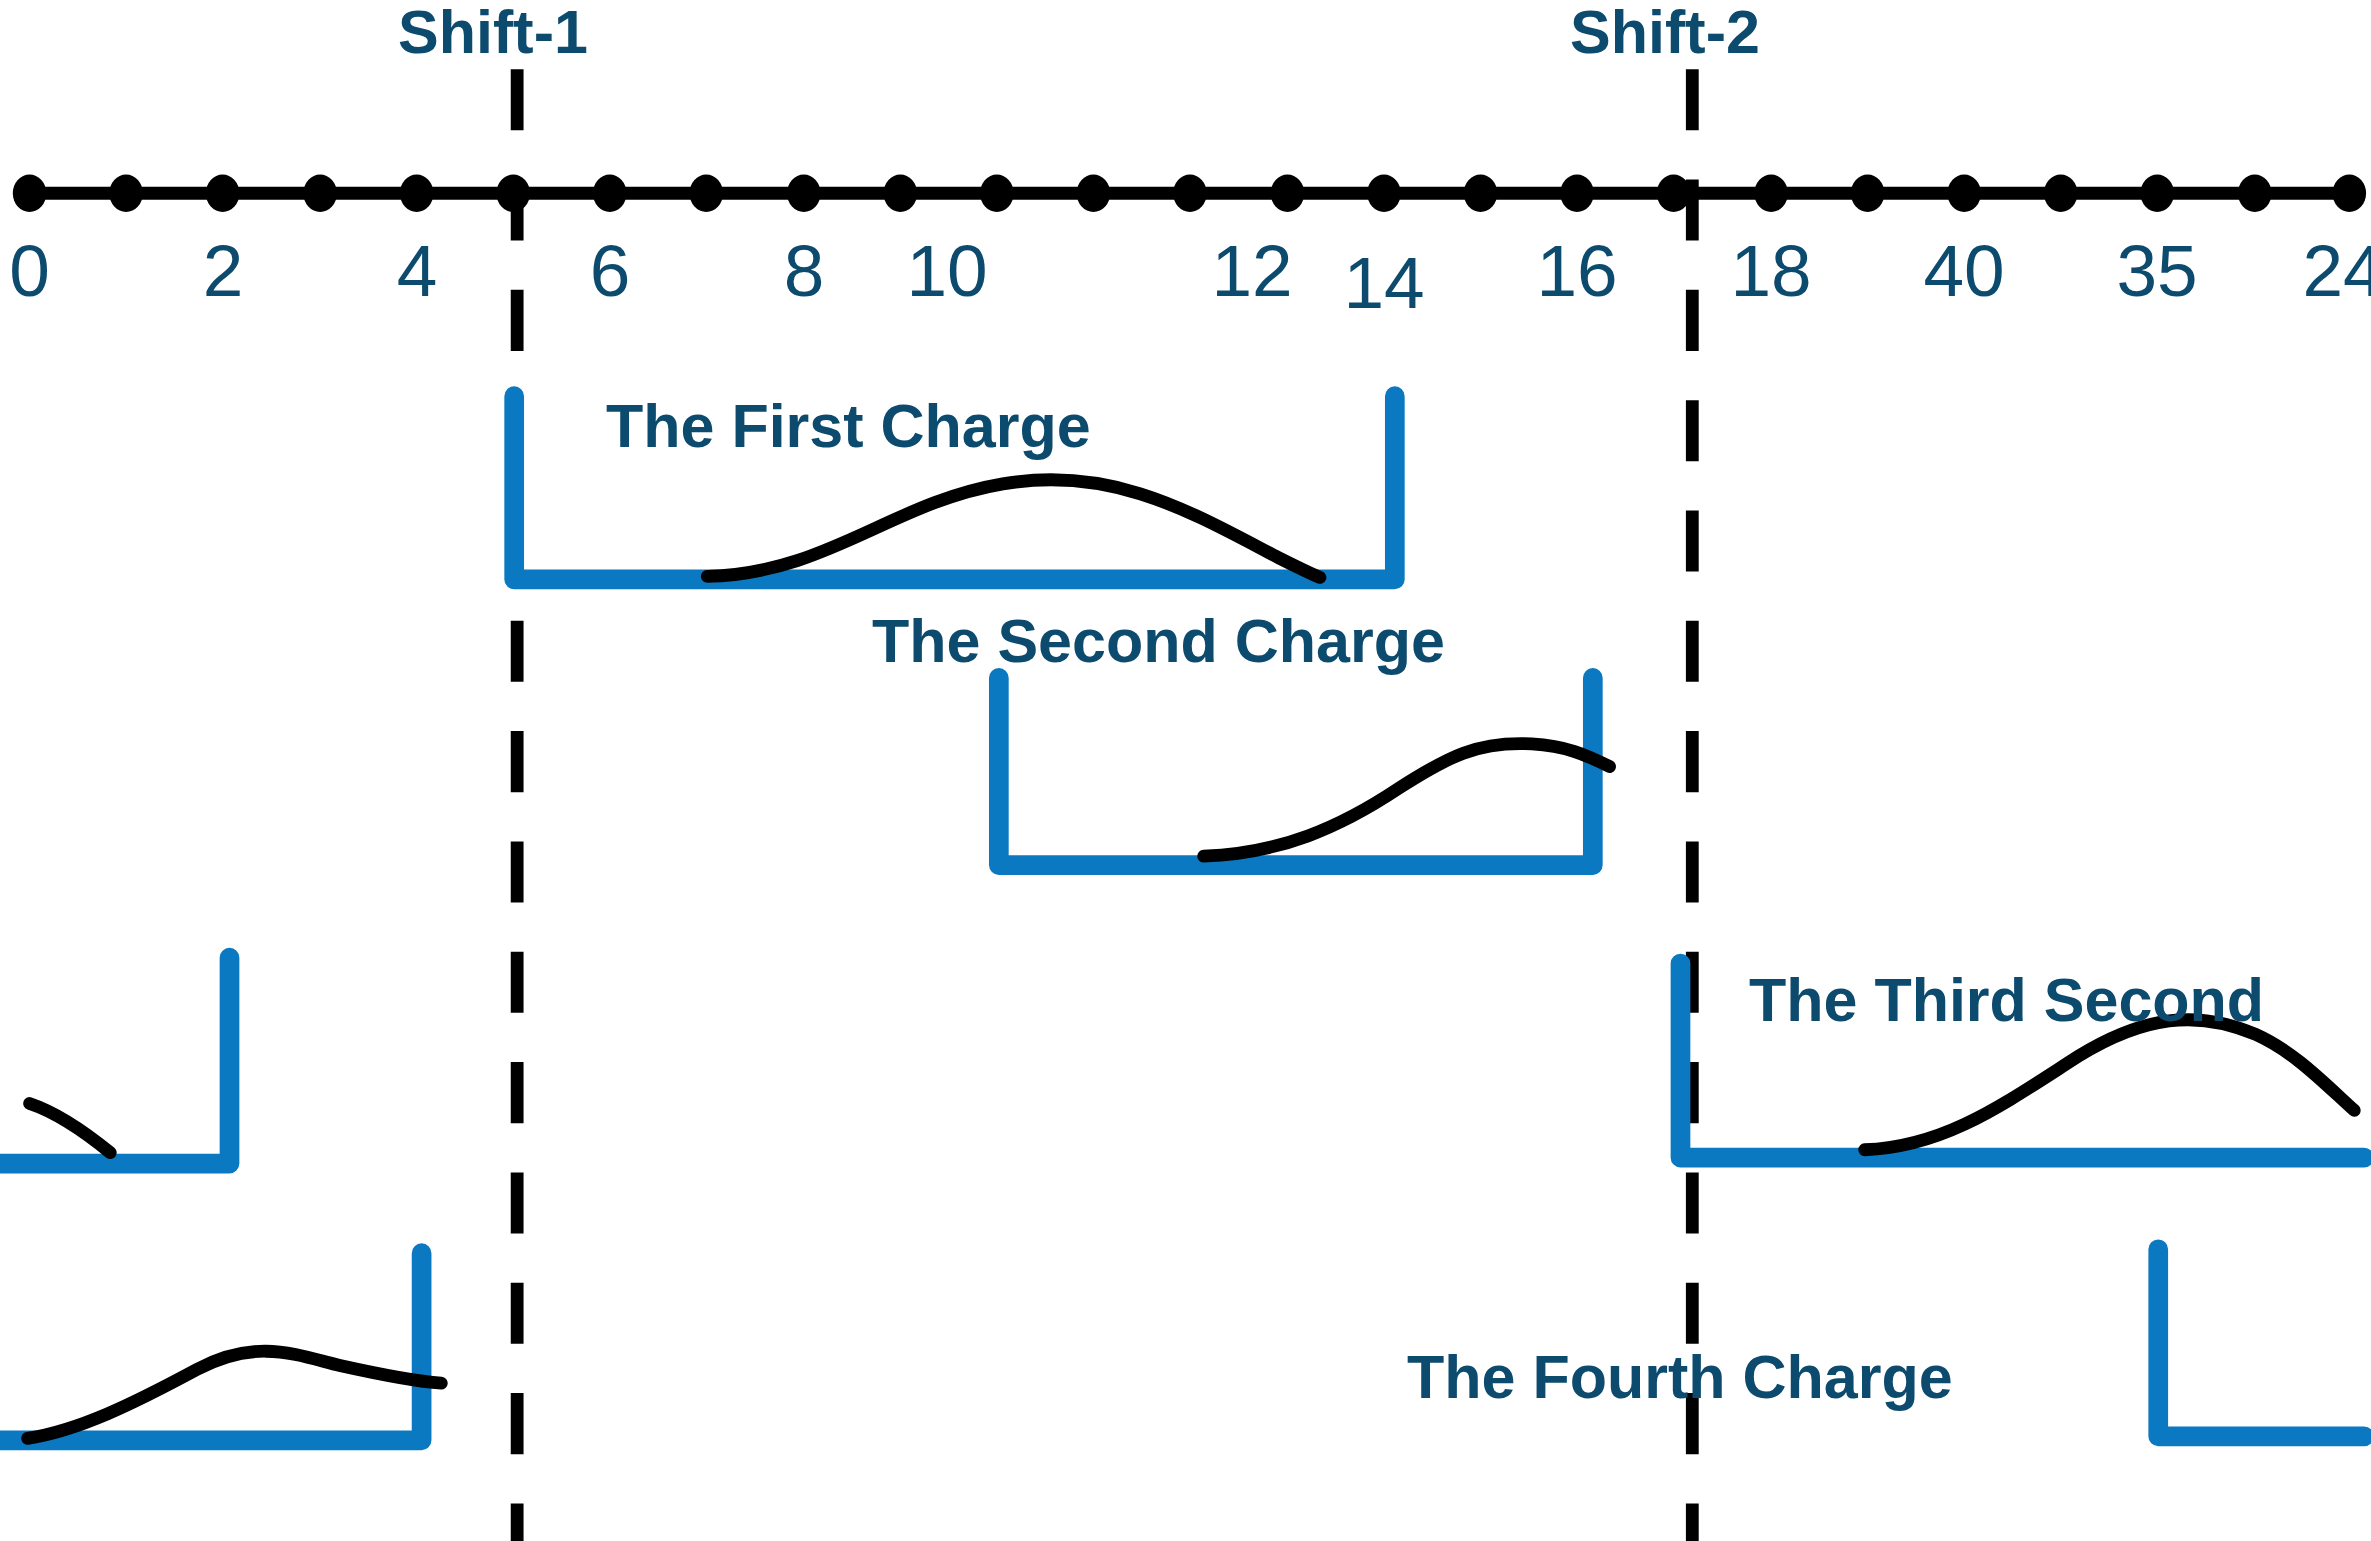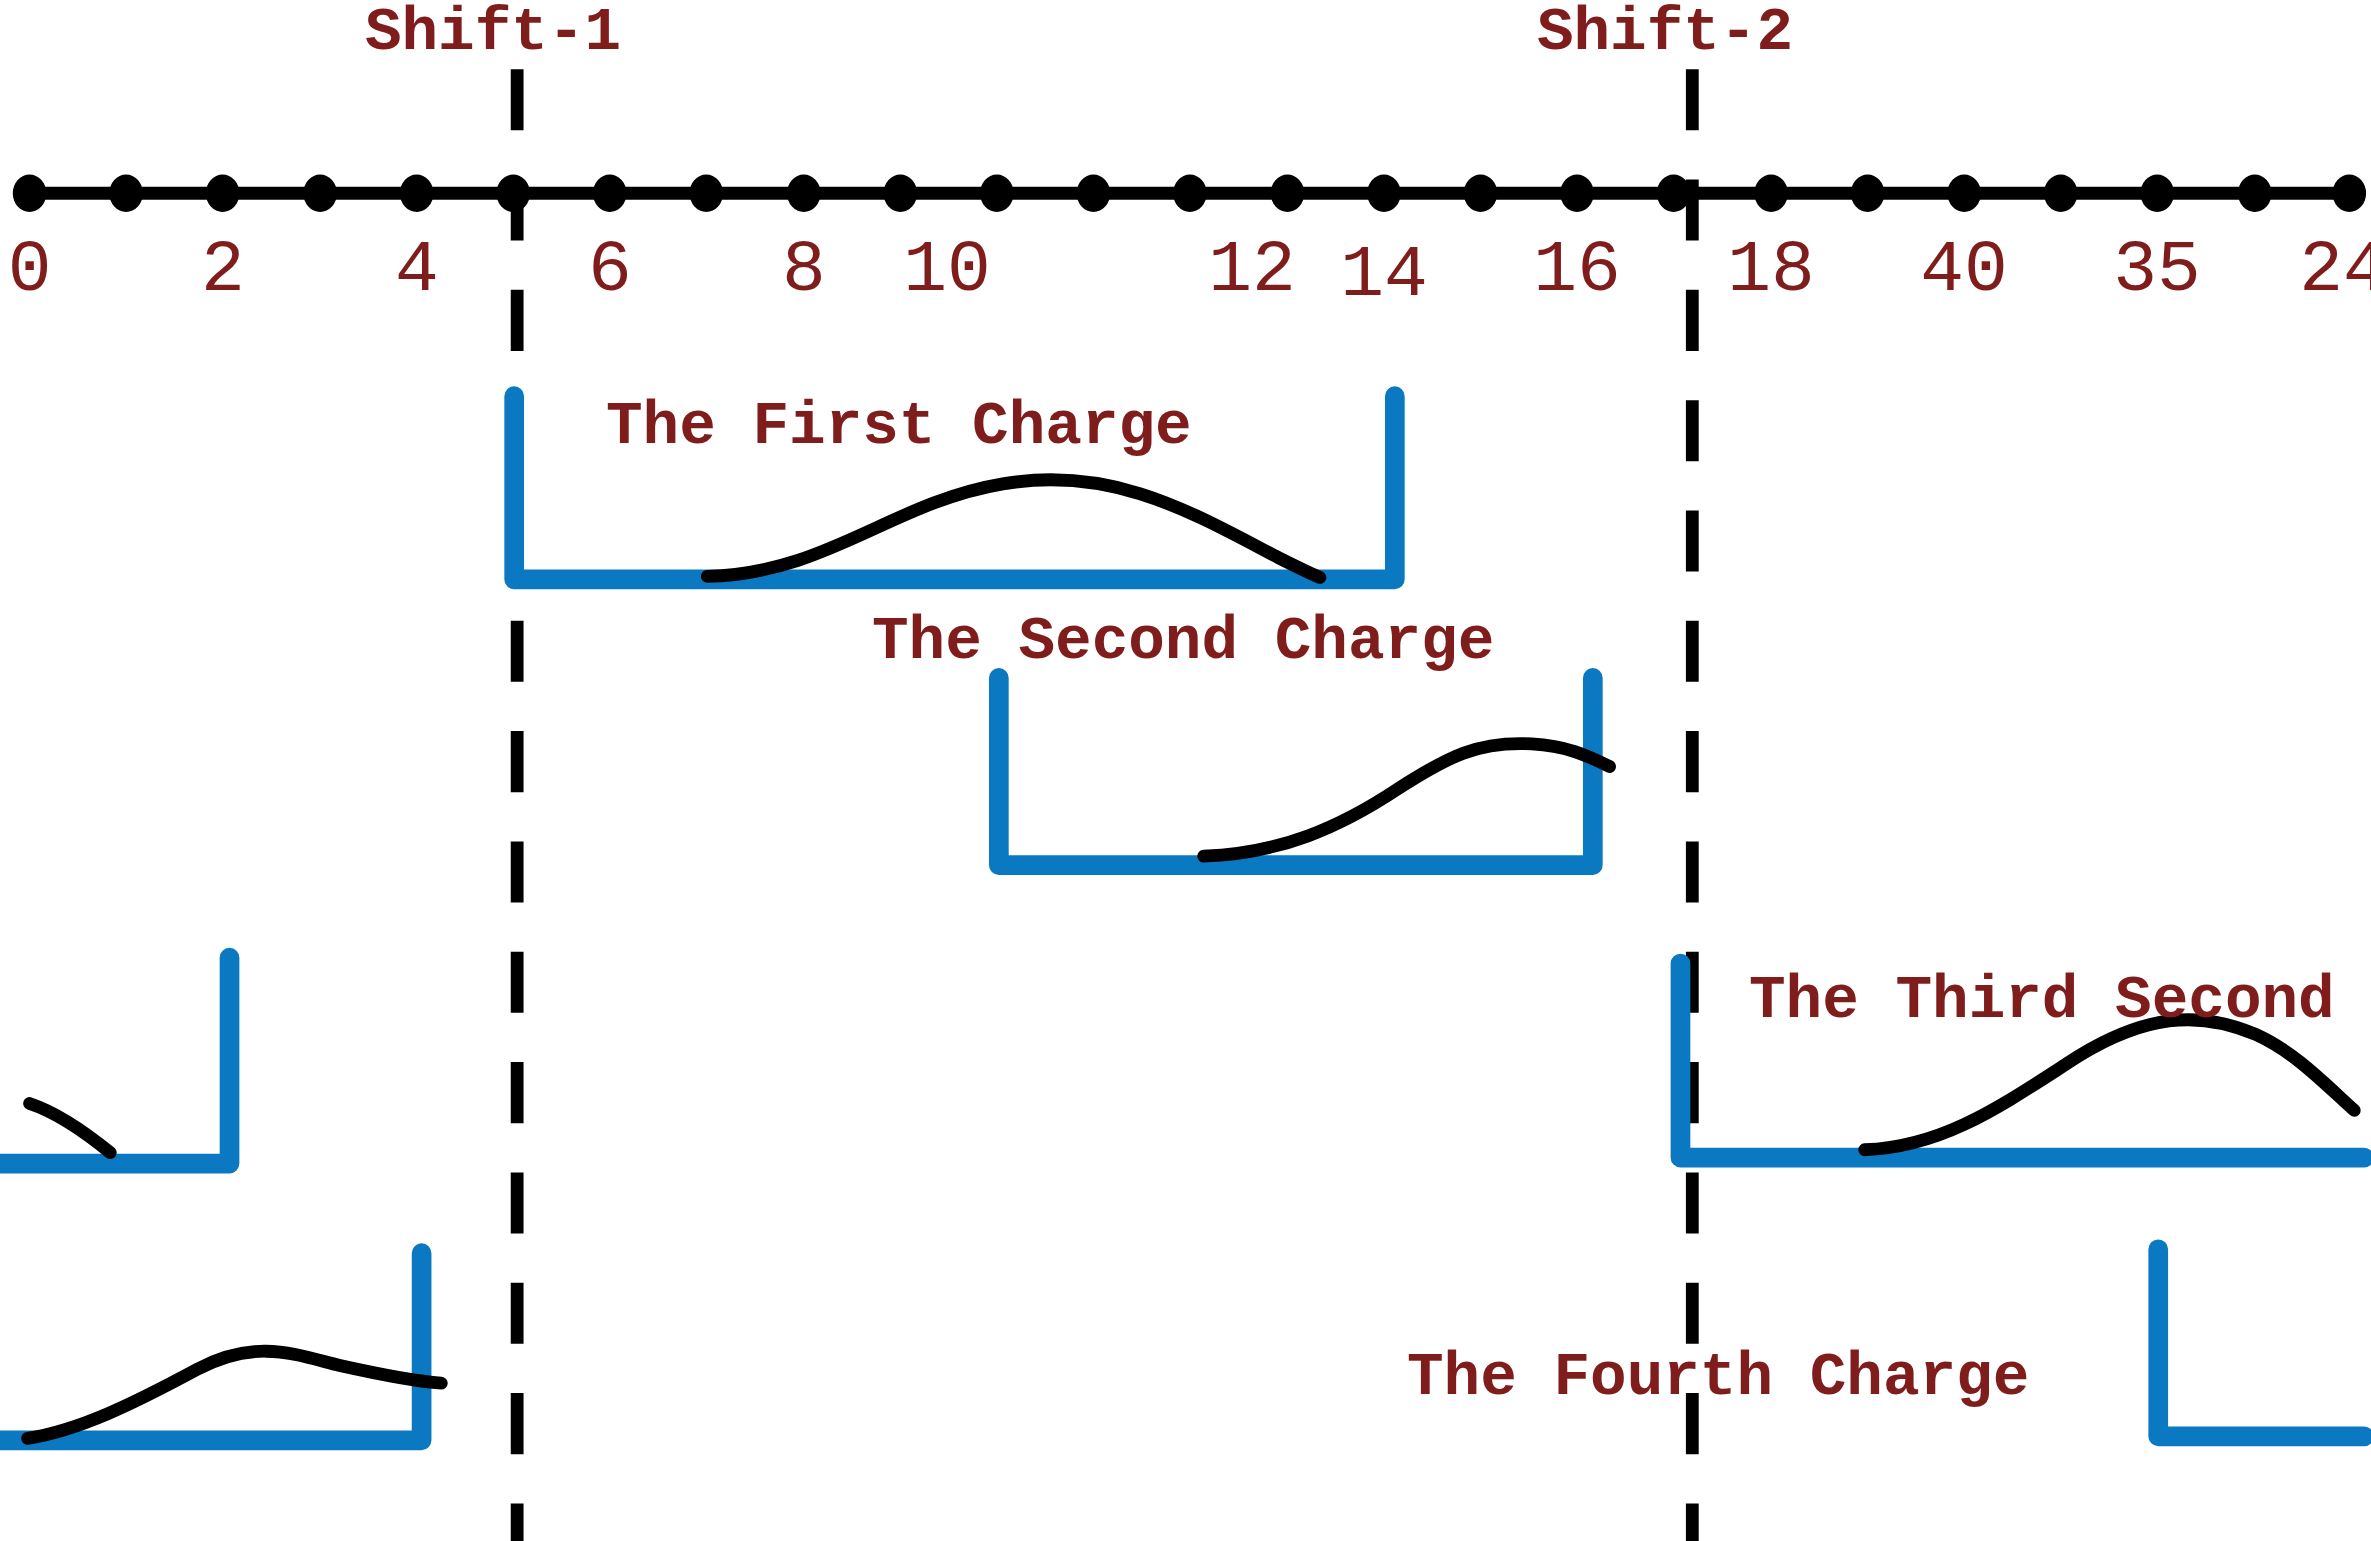--- a/index.html
+++ b/index.html
@@ -1,20 +1,20 @@
 <!DOCTYPE html>
 <html><head>
 <meta charset="utf-8">
 <style>
   html,body{margin:0;padding:0;background:#ffffff;}
   body{font-family:"Liberation Serif", serif;}
   #stage{position:relative;width:2371px;height:1542px;background:#fff;overflow:hidden;}
   #stage svg{position:absolute;left:0;top:0;}
-  .lbl{position:absolute;white-space:nowrap;font-family:Liberation Mono, monospace;
-       font-weight:bold;color:#7f1d1d;line-height:1;}
+  .lbl{position:absolute;white-space:nowrap;font-family:Liberation Sans, sans-serif;
+       font-weight:bold;color:#0c4a6e;line-height:1;}
   .shift-lbl{font-size:61px;letter-spacing:0px;}
   .tick-lbl{font-size:73px;font-weight:normal;}
   .charge-lbl{font-size:61px;}
 </style>
 </head>
 <body>
 
 <div id="stage">
 
   <svg width="2371" height="1542" viewBox="0 0 2407 1565">
@@ -102,21 +102,21 @@
   <div class="lbl shift-lbl" style="left:493px;top:2px;transform:translateX(-50%);">Shift-1</div>
   <div class="lbl shift-lbl" style="left:1665px;top:2px;transform:translateX(-50%);">Shift-2</div>
 
   <div class="lbl tick-lbl" style="left:29.6px;top:234px;transform:translateX(-50%);">0</div>
   <div class="lbl tick-lbl" style="left:223px;top:234px;transform:translateX(-50%);">2</div>
   <div class="lbl tick-lbl" style="left:417px;top:234px;transform:translateX(-50%);">4</div>
   <div class="lbl tick-lbl" style="left:610px;top:234px;transform:translateX(-50%);">6</div>
   <div class="lbl tick-lbl" style="left:804px;top:234px;transform:translateX(-50%);">8</div>
   <div class="lbl tick-lbl" style="left:947px;top:234px;transform:translateX(-50%);">10</div>
   <div class="lbl tick-lbl" style="left:1252px;top:234px;transform:translateX(-50%);">12</div>
-  <div class="lbl tick-lbl" style="left:1384px;top:239px;transform:translateX(-50%);">14</div>
+  <div class="lbl tick-lbl" style="left:1384px;top:246px;transform:translateX(-50%);">14</div>
   <div class="lbl tick-lbl" style="left:1577px;top:234px;transform:translateX(-50%);">16</div>
   <div class="lbl tick-lbl" style="left:1771px;top:234px;transform:translateX(-50%);">18</div>
   <div class="lbl tick-lbl" style="left:1964px;top:234px;transform:translateX(-50%);">40</div>
   <div class="lbl tick-lbl" style="left:2157px;top:234px;transform:translateX(-50%);">35</div>
   <div class="lbl tick-lbl" style="left:2343px;top:234px;transform:translateX(-50%);">24</div>
 
   <div class="lbl charge-lbl" style="left:606px;top:396px;">The First Charge</div>
   <div class="lbl charge-lbl" style="left:872px;top:611px;">The Second Charge</div>
   <div class="lbl charge-lbl" style="left:1749px;top:970px;">The Third Second</div>
   <div class="lbl charge-lbl" style="left:1407px;top:1325px;margin-top:22px;">The Fourth Charge</div>

